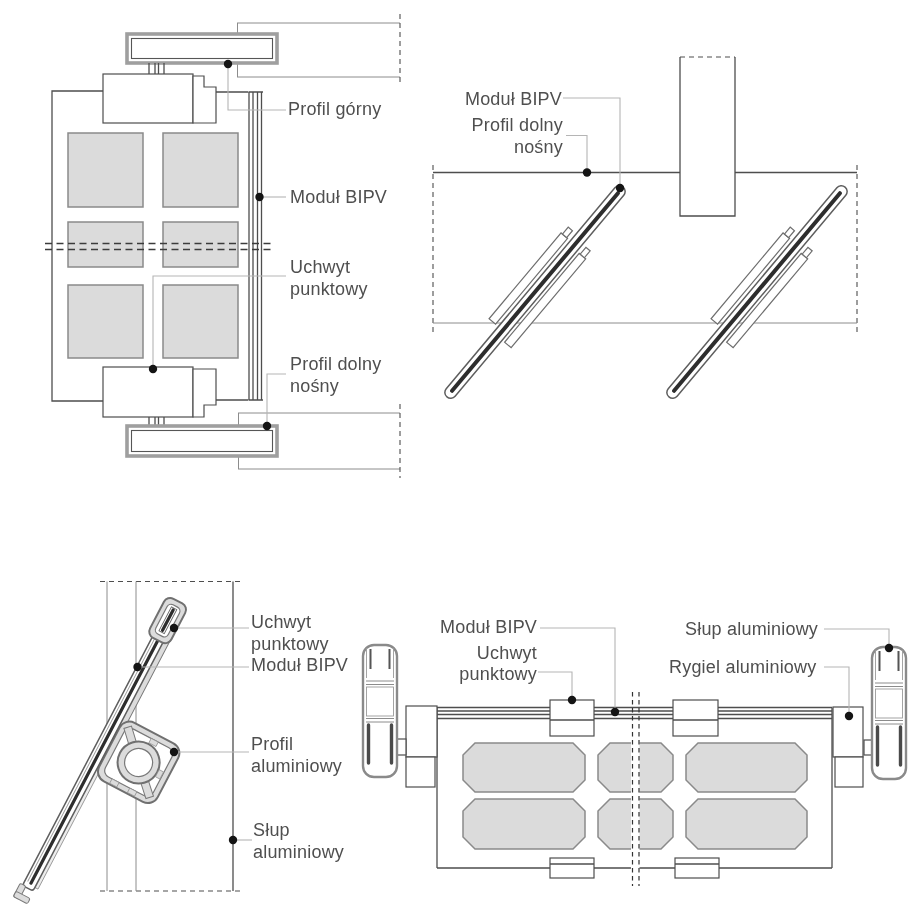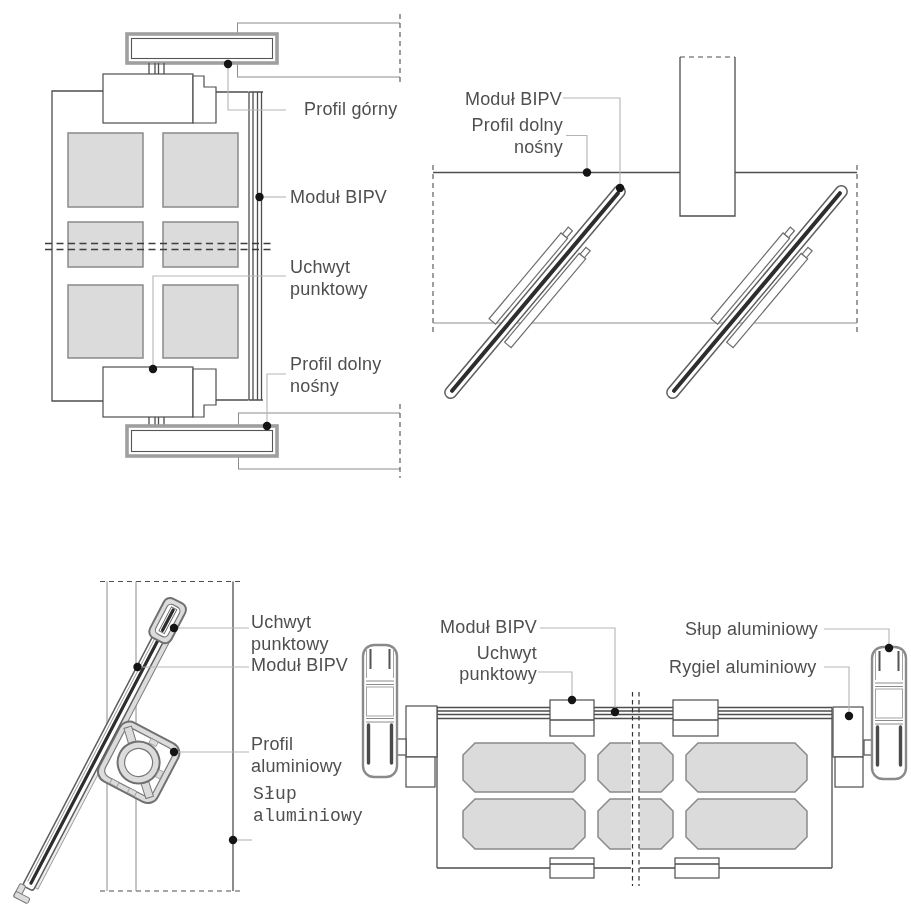--- a/index.html
+++ b/index.html
@@ -223,37 +223,37 @@
       <path class="co" d="M824,629 H889 V645"></path>
       <path class="co" d="M824,667 H849 V713"></path>
       <circle class="dot" cx="615" cy="712" r="4.2"></circle>
       <circle class="dot" cx="572" cy="700" r="4.2"></circle>
       <circle class="dot" cx="889" cy="648" r="4.2"></circle>
       <circle class="dot" cx="849" cy="716" r="4.2"></circle>
     </g>
   </g>
 </svg>
 
-<div class="label" style="left:304px;top:98px;">Profil górny</div>
+<div class="label" style="left:288px;top:98px;">Profil górny</div>
 <div class="label" style="left:290px;top:186px;">Moduł BIPV</div>
 <div class="label" style="left:290px;top:256px;">Uchwyt
 punktowy</div>
 <div class="label" style="left:290px;top:353px;">Profil dolny
 nośny</div>
 
 <div class="label r" style="right:349px;top:88px;">Moduł BIPV</div>
 <div class="label r" style="right:348px;top:114px;">Profil dolny
 nośny</div>
 
 <div class="label" style="left:251px;top:611px;">Uchwyt
 punktowy</div>
 <div class="label" style="left:251px;top:654px;">Moduł BIPV</div>
 <div class="label" style="left:251px;top:733px;">Profil
 aluminiowy</div>
-<div class="label" style="left:253px;top:783px;font-family:Liberation Mono, monospace;">Słup
+<div class="label" style="left:253px;top:819px;">Słup
 aluminiowy</div>
 
 <div class="label" style="left:440px;top:616px;">Moduł BIPV</div>
 <div class="label r lh21" style="right:374px;top:643px;">Uchwyt
 punktowy</div>
 <div class="label" style="left:685px;top:618px;">Słup aluminiowy</div>
 <div class="label" style="left:669px;top:656px;">Rygiel aluminiowy</div>
 
 </div>
 

